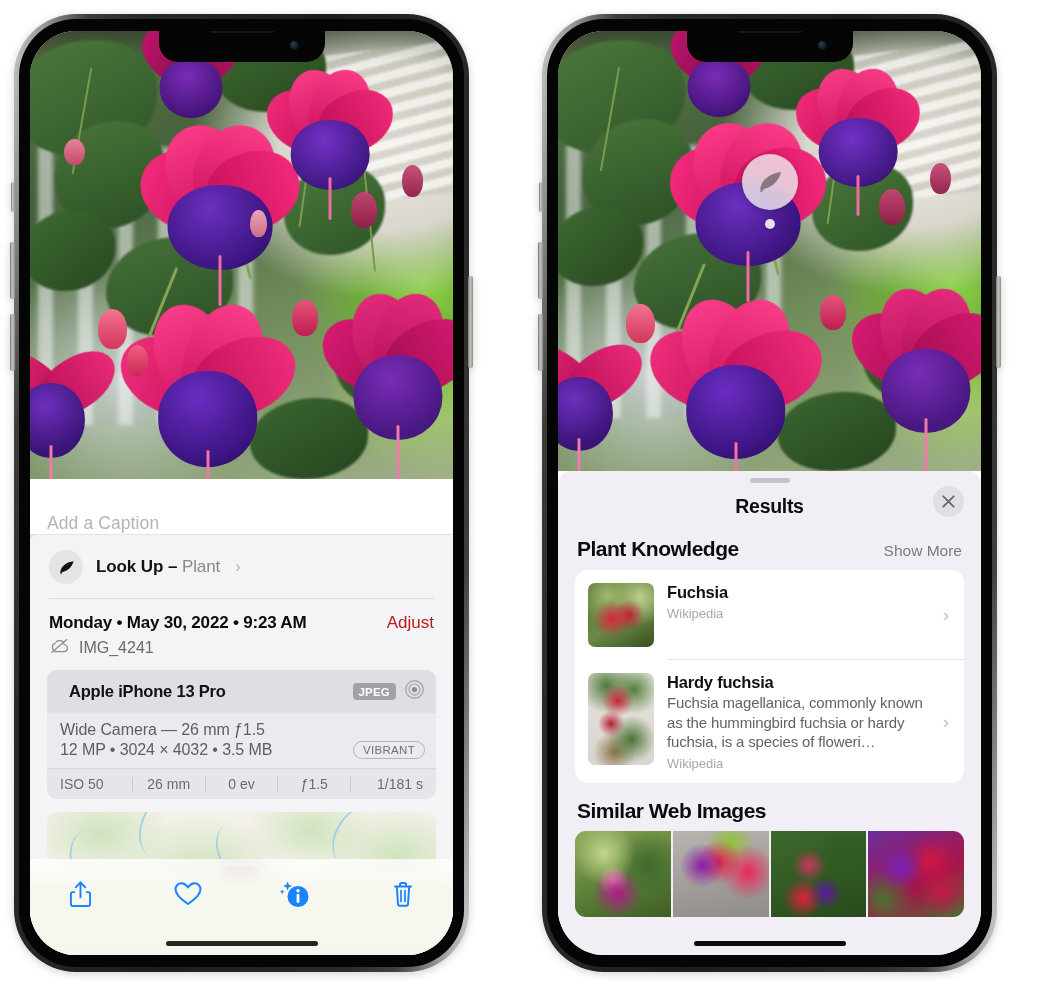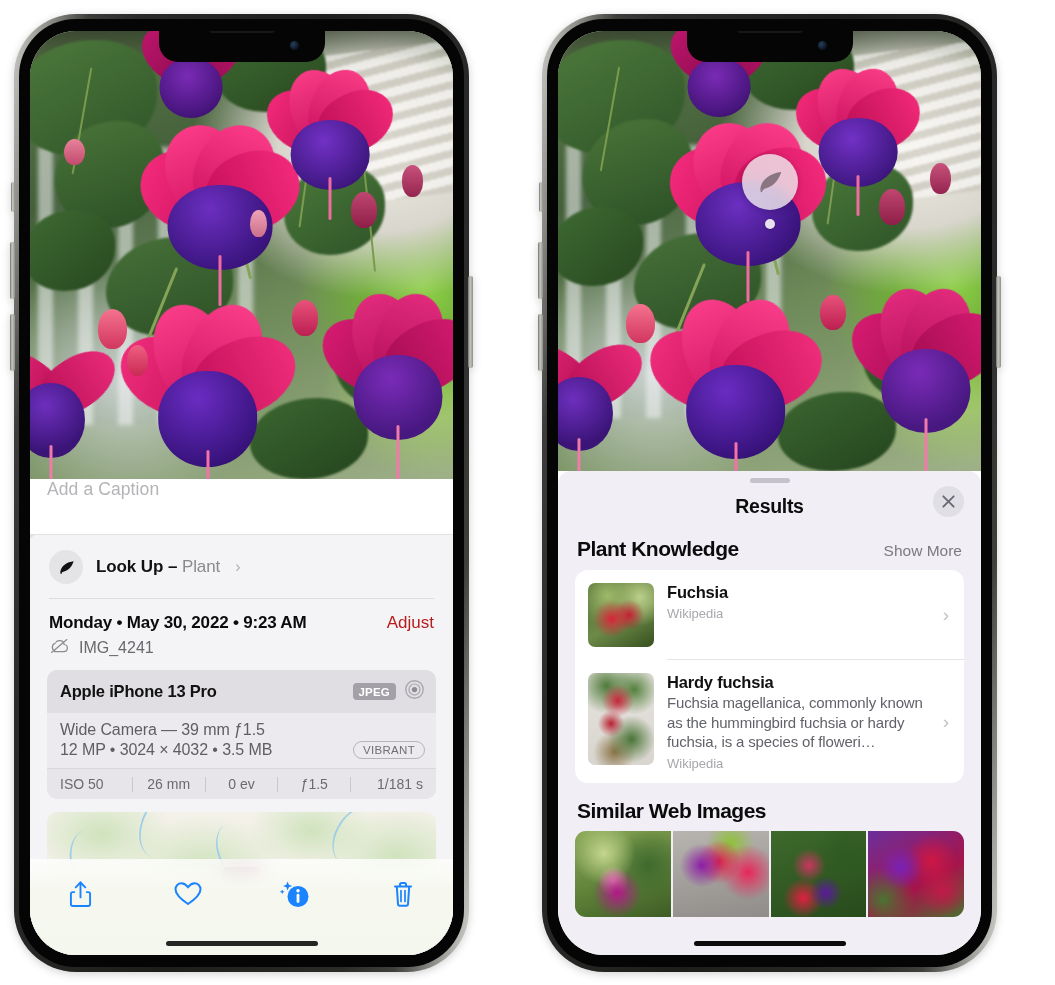--- a/index.html
+++ b/index.html
@@ -137,21 +137,21 @@
   }
   .photo-blur { filter: blur(.35px); position:absolute; inset:0; }
 
   
   .sheet {
     position: absolute; left: 0; right: 0; top: 448px; bottom: 0;
     background: #ffffff;
     display: flex; flex-direction: column;
   }
   .caption-row {
-    height: 56px; display: flex; align-items: flex-start;
+    height: 56px; display: flex; align-items: flex-end;
     padding: 0 17px; background: #fff;
     border-bottom: 1px solid #e3e3e6;
   }
   .caption-ph { font-size: 17.5px; color: #b4b4b8; letter-spacing: .1px; }
 
   .info-body { flex: 1; background: #f4f4f6; position: relative; overflow: hidden; }
 
   .lookup-row {
     display: flex; align-items: center; gap: 13px;
     padding: 15px 17px 14px 19px;
@@ -182,21 +182,21 @@
     padding: 5px 19px 12px 19px;
   }
   .file-name { font-size: 16px; color: #69696e; }
 
   .exif-card {
     margin: 0 17px; border-radius: 10px; overflow: hidden;
     background: #eceaee;
   }
   .exif-head {
     display: flex; align-items: center; justify-content: space-between;
-    padding: 9px 11px 9px 13px;
+    padding: 9px 11px 9px 22px;
     background: #e0dee2;
   }
   .exif-dev { font-size: 16.5px; font-weight: 600; color: #111; letter-spacing: -.2px; }
   .exif-head-right { display: flex; align-items: center; gap: 8px; }
   .badge-jpeg {
     font-size: 11.5px; font-weight: 600; color: #fff; background: #a3a1a7;
     border-radius: 4px; padding: 2.5px 6px; letter-spacing: .2px;
   }
   .exif-mid { padding: 8px 11px 9px 13px; background: #eceaee; }
   .exif-line { font-size: 16px; color: #5e5e63; letter-spacing: -.1px; }
@@ -460,21 +460,21 @@
                   <span>
                     <svg width="21" height="21" viewBox="0 0 24 24" aria-hidden="true">
                       <circle cx="12" cy="12" r="10" fill="none" stroke="#a9a7ad" stroke-width="1.5"></circle>
                       <circle cx="12" cy="12" r="6.3" fill="none" stroke="#a9a7ad" stroke-width="1.4"></circle>
                       <circle cx="12" cy="12" r="3" fill="#8e8c93"></circle>
                     </svg>
                   </span>
                 </span>
               </div>
               <div class="exif-mid">
-                <div class="exif-line">Wide Camera — 39 mm ƒ1.5</div>
+                <div class="exif-line">Wide Camera — 26 mm ƒ1.5</div>
                 <div class="exif-mid-row2">
                   <span class="exif-line">12 MP • 3024 × 4032 • 3.5 MB</span>
                   <span class="badge-vibrant">VIBRANT</span>
                 </div>
               </div>
               <div class="exif-foot">
                 <span class="exif-cell">ISO 50</span>
                 <span class="exif-sep"></span>
                 <span class="exif-cell">26 mm</span>
                 <span class="exif-sep"></span>

